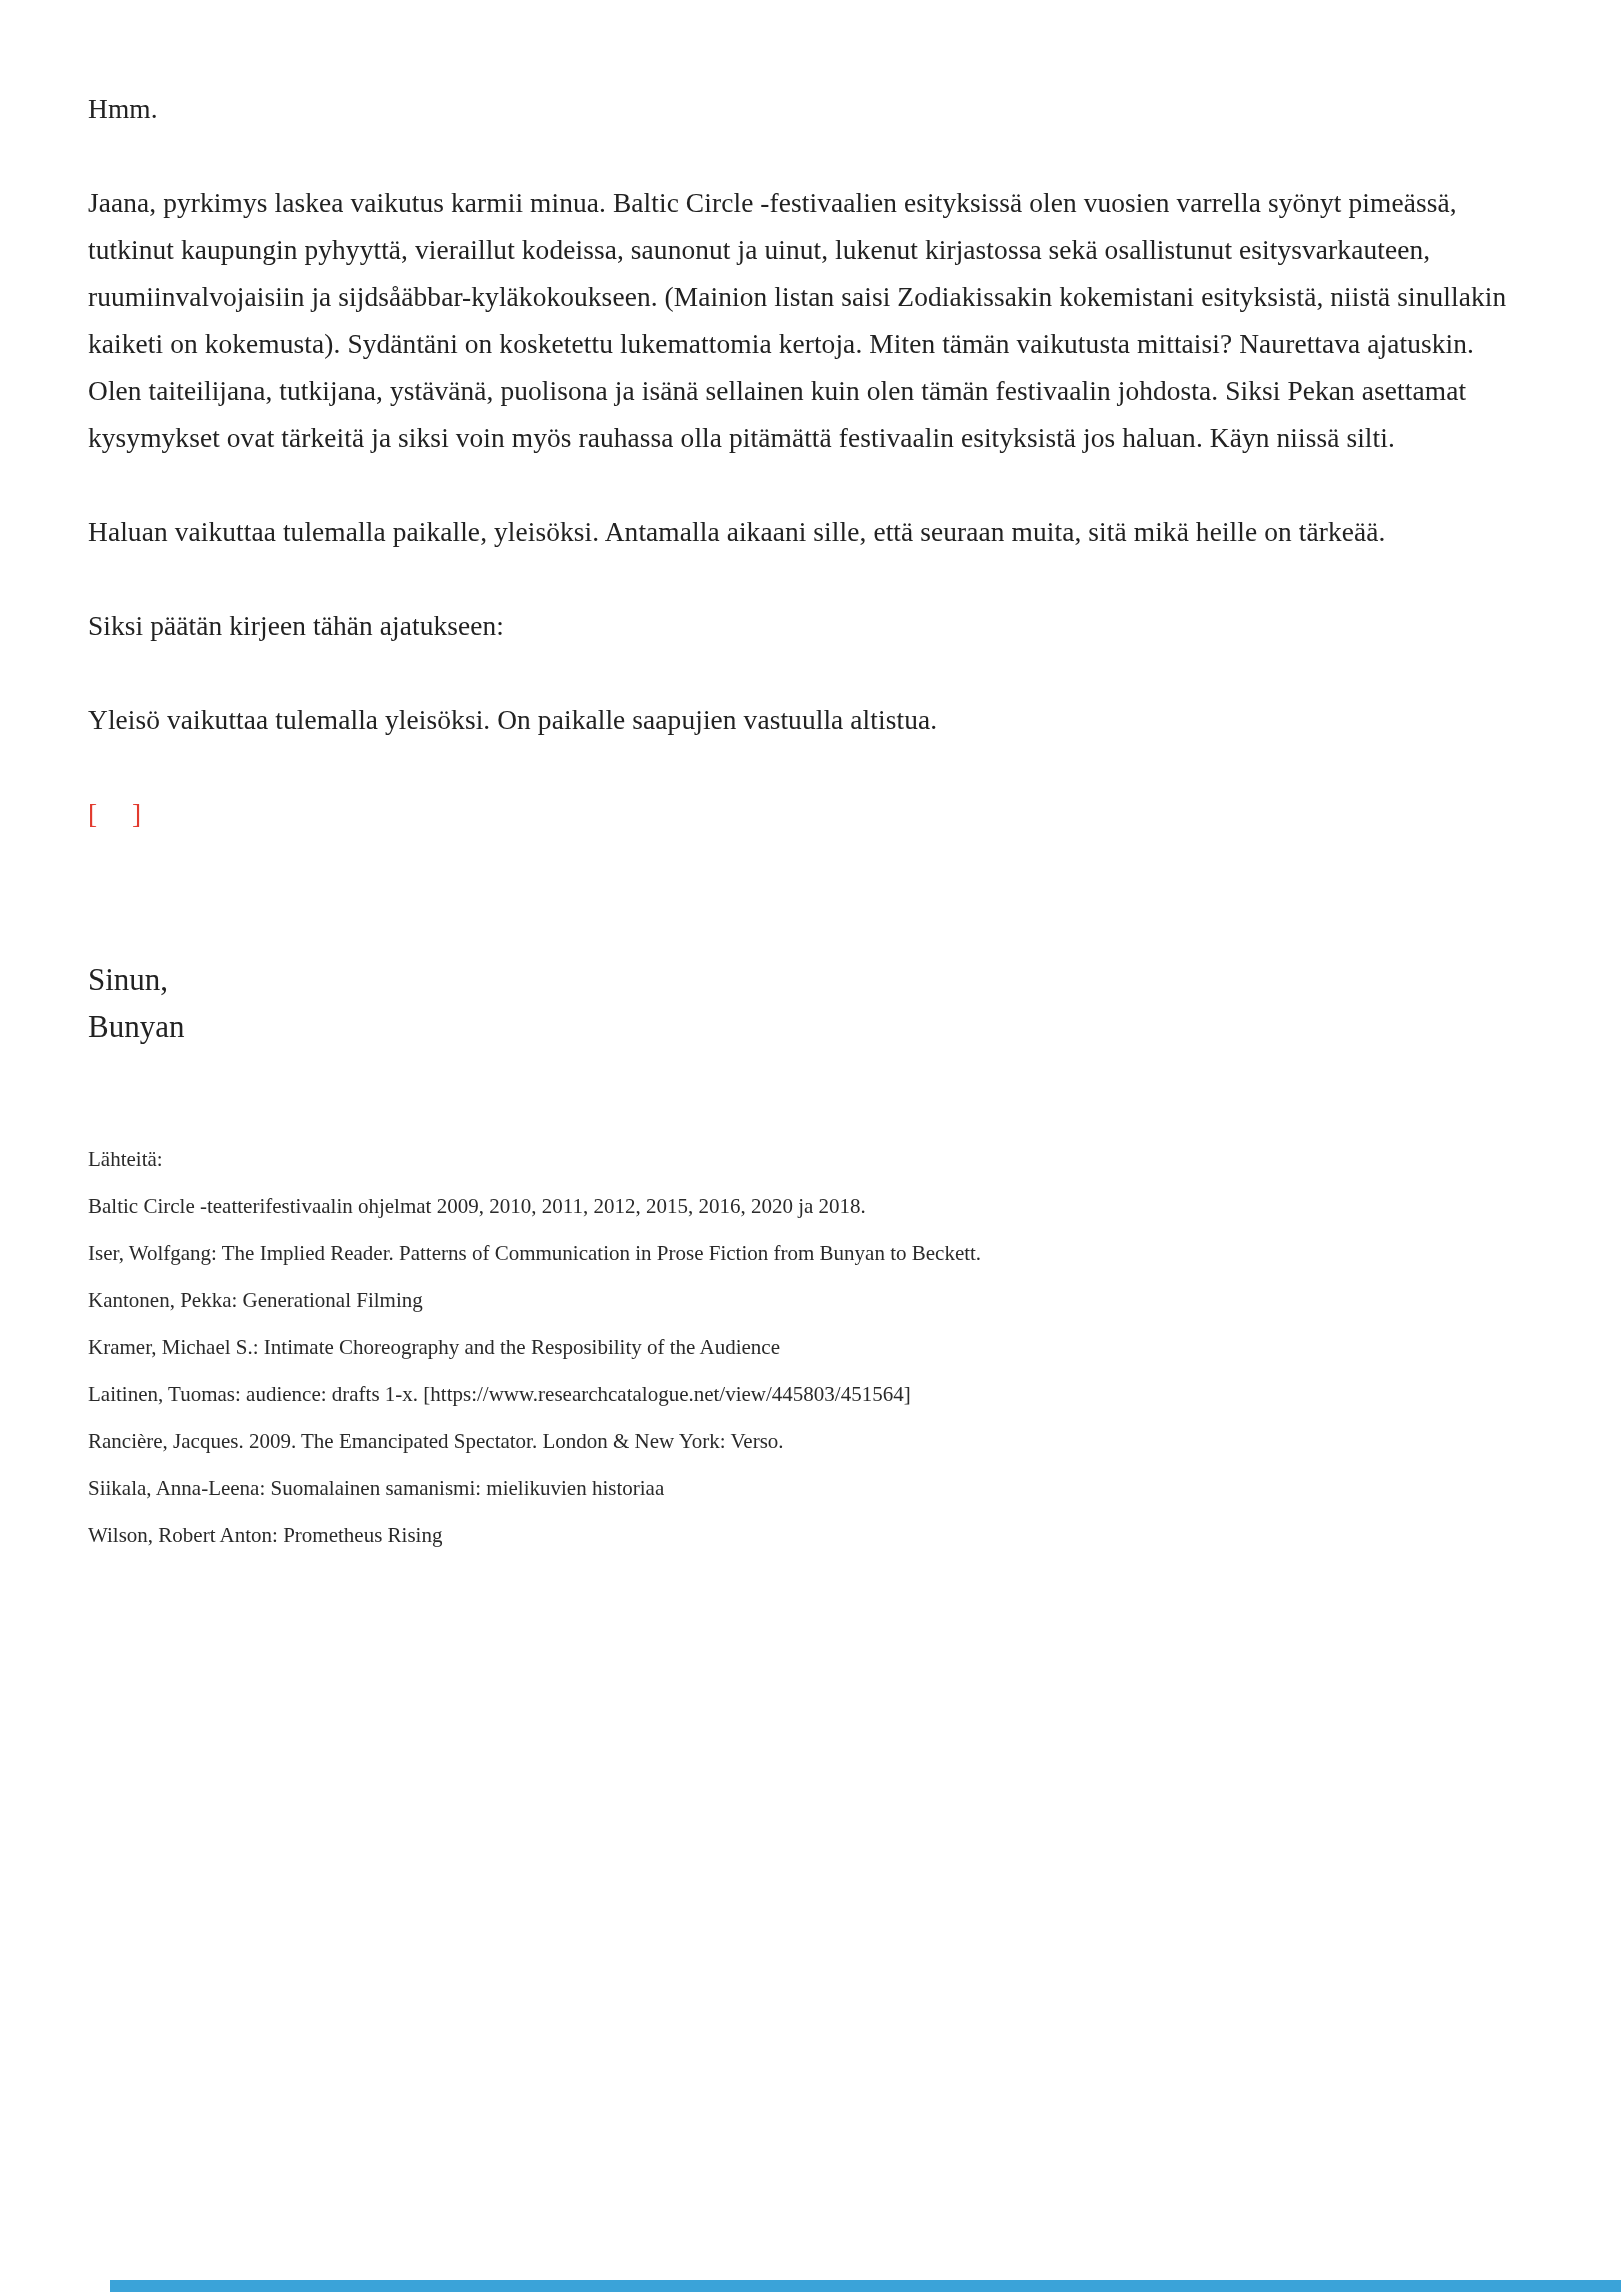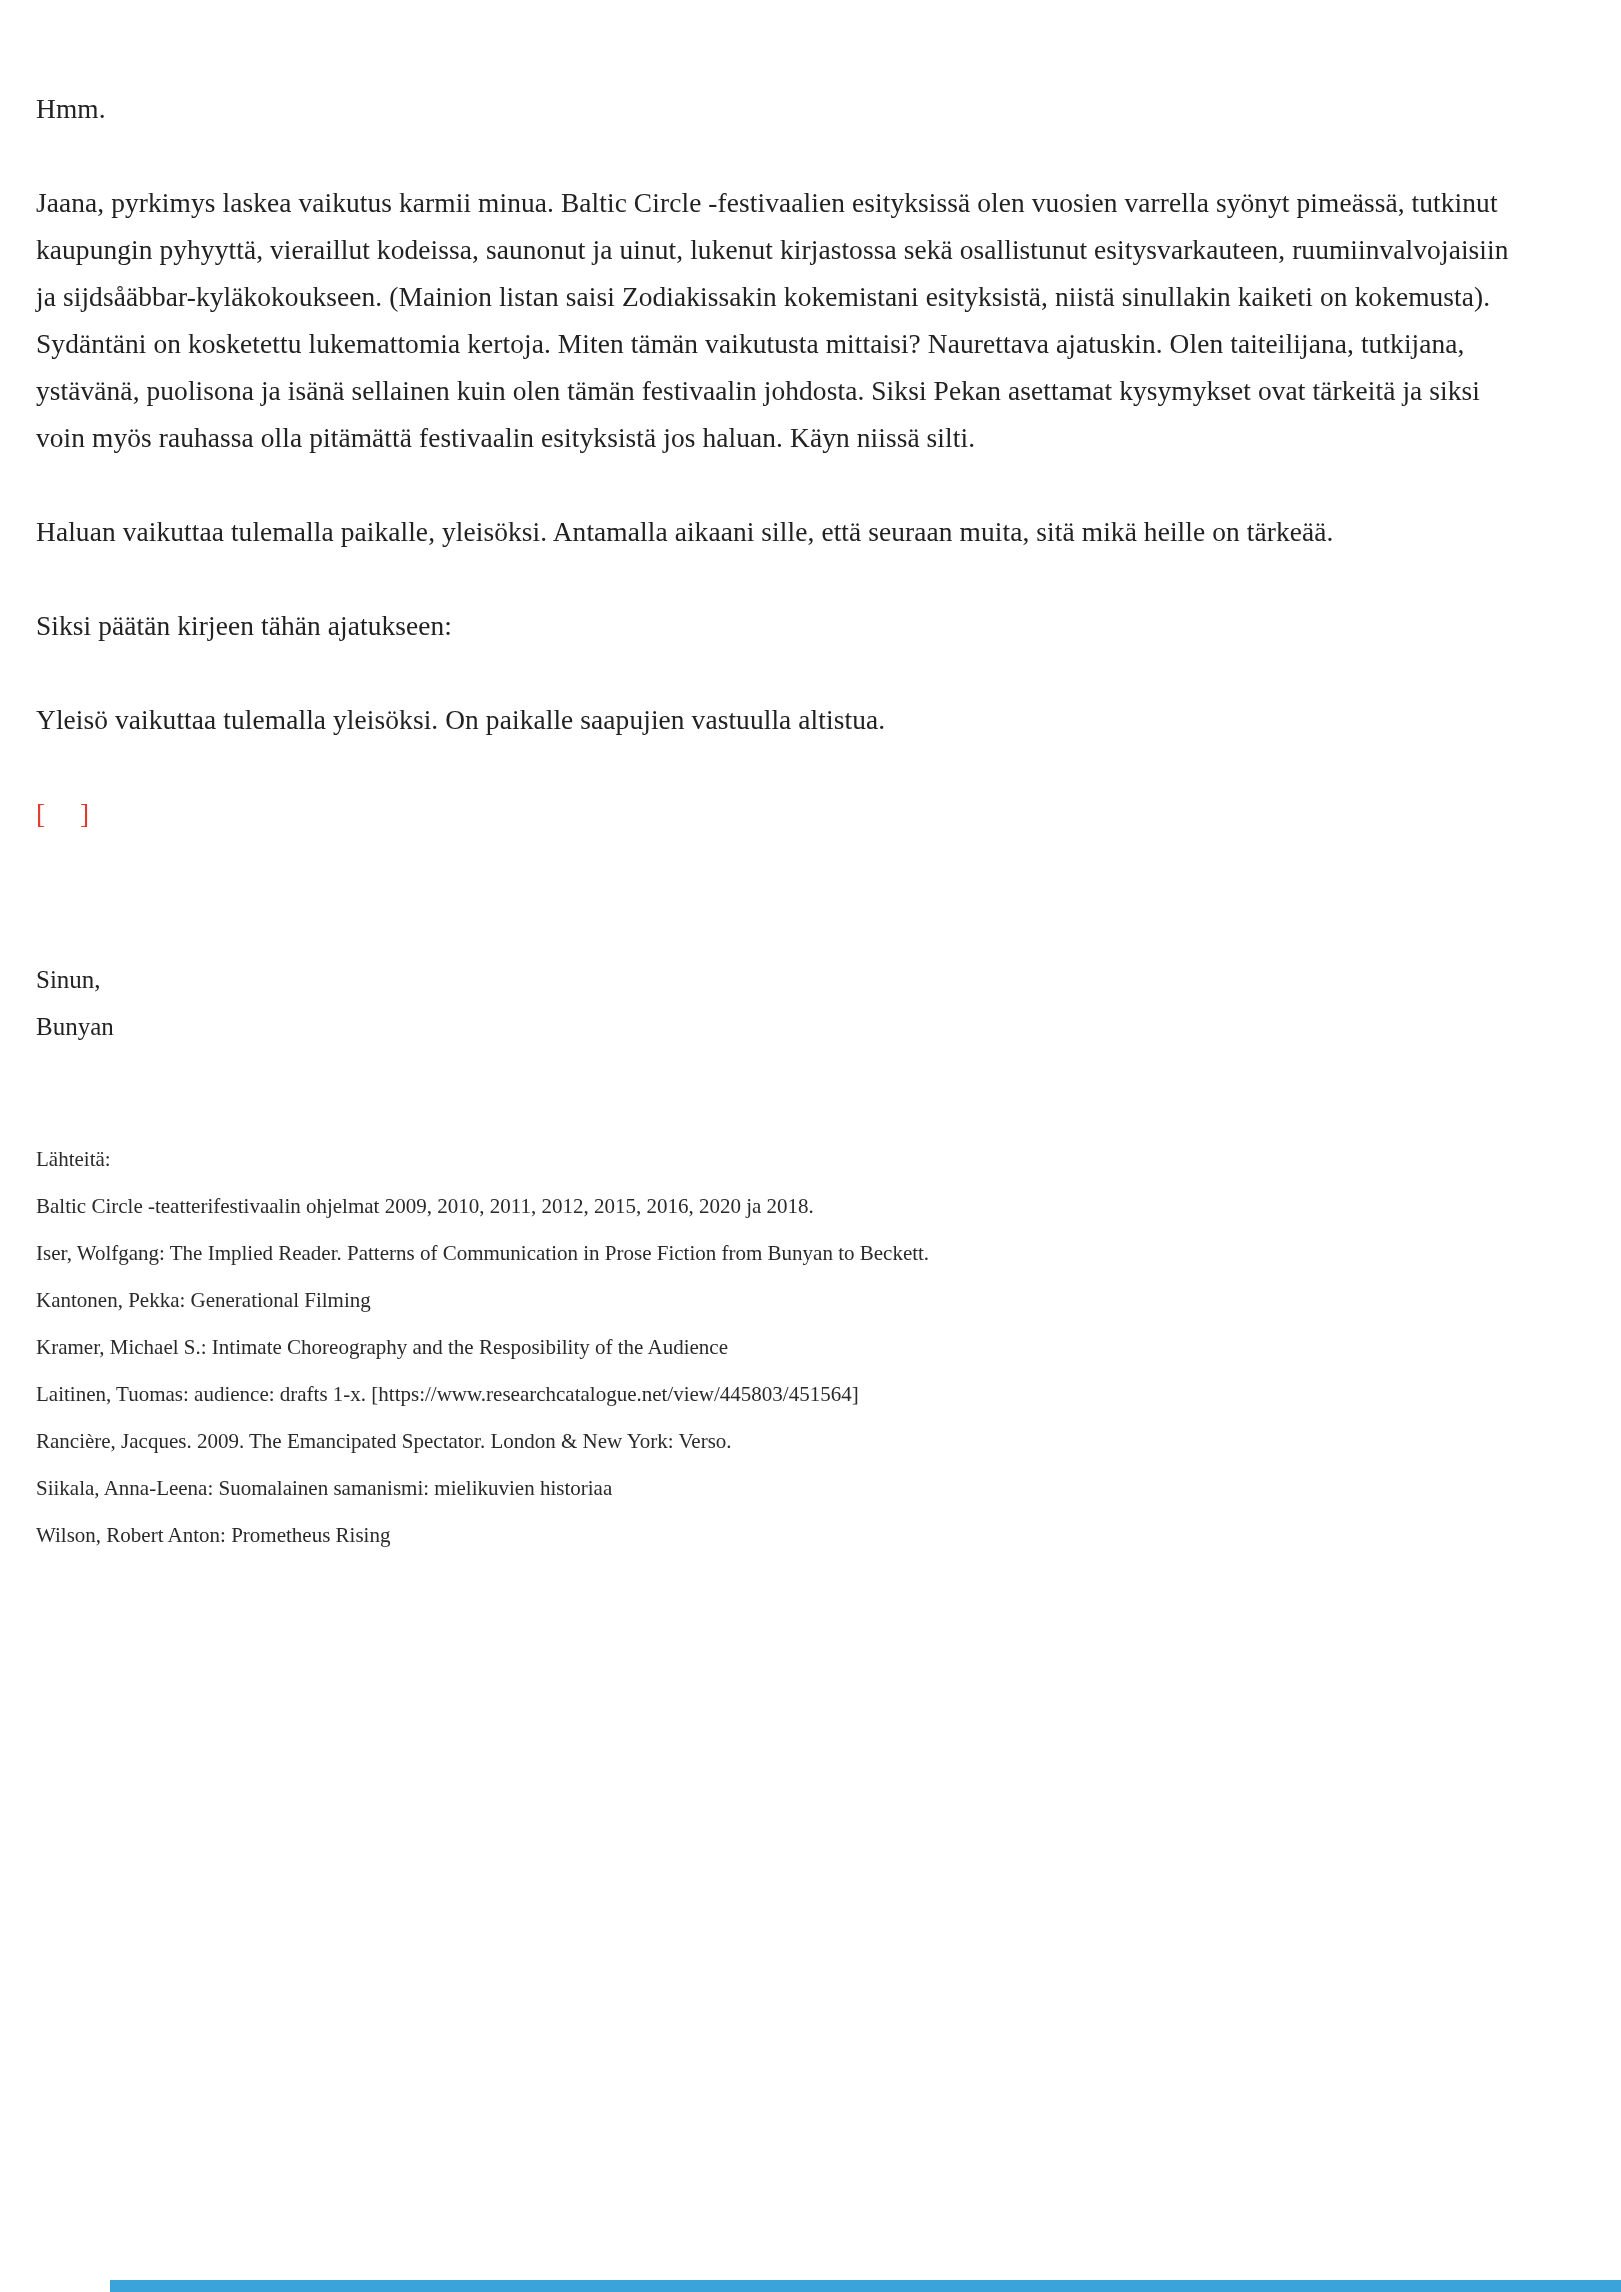--- a/index.html
+++ b/index.html
@@ -15,38 +15,38 @@
     font-family:"Liberation Serif", serif;
     color:var(--ink);
     position:relative;
     overflow:hidden;
   }
   .page{
     position:relative;
     width:1621px;
     height:2293px;
     box-sizing:border-box;
-    padding:86px 88px 0 36px;
+    padding:86px 88px 0 88px;
   }
   .body-text{
     font-size:27.4px;
     line-height:47px;
     margin:0 0 47px 0;
     letter-spacing:0.1px;
   }
   .red-text{
     color:var(--accent-red);
   }
   .pre-space{
     white-space:pre;
   }
   .gap-after-tauko{ margin-bottom:176px; }
   .gap-after-brackets{ margin-bottom:118px; }
   .signoff{
-    font-size:25px;
+    font-size:31px;
     line-height:47px;
     margin:0 0 86px 0;
   }
   .signoff div{ margin:0; }
   .references{
     font-size:21px;
     line-height:47px;
     color:#2a2a2a;
   }
   .references div{ margin:0; }

